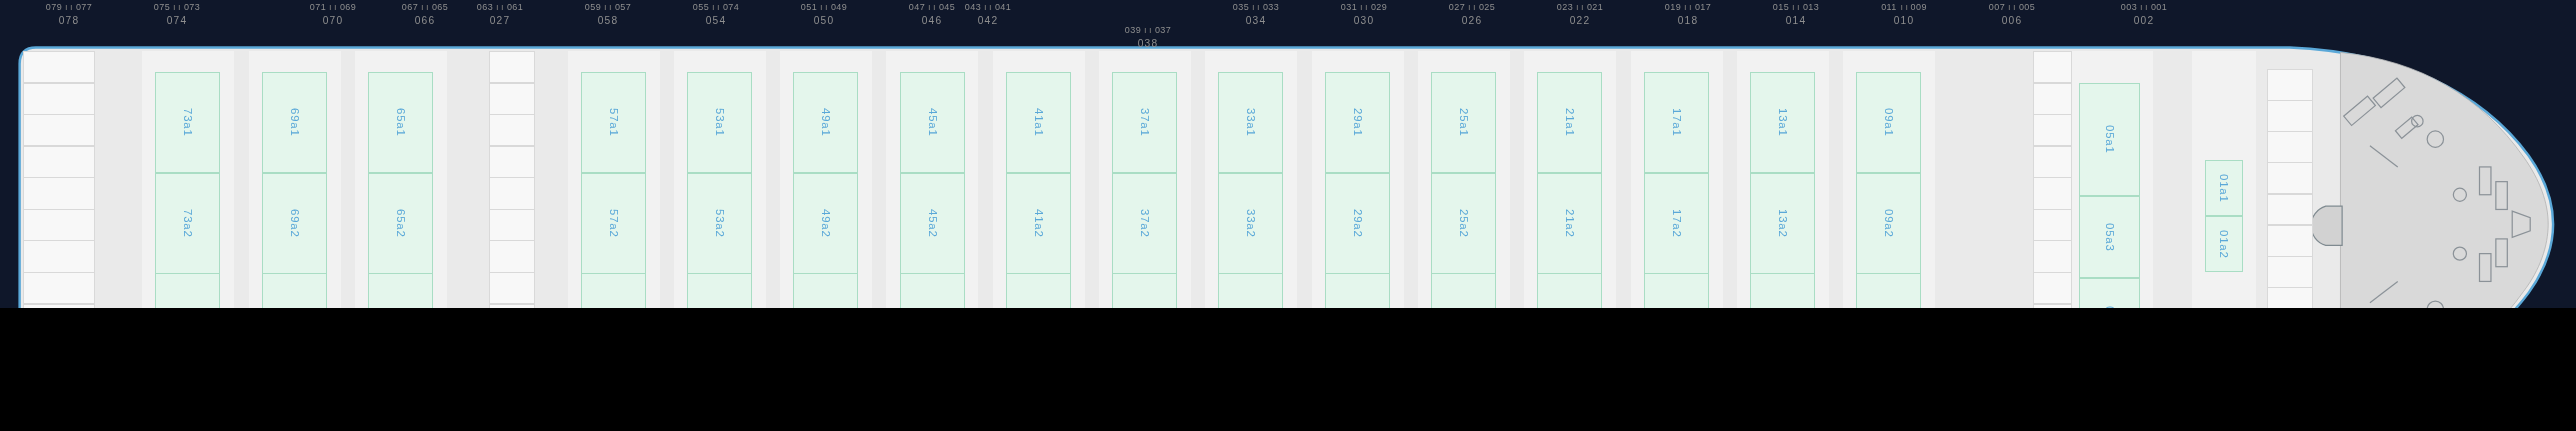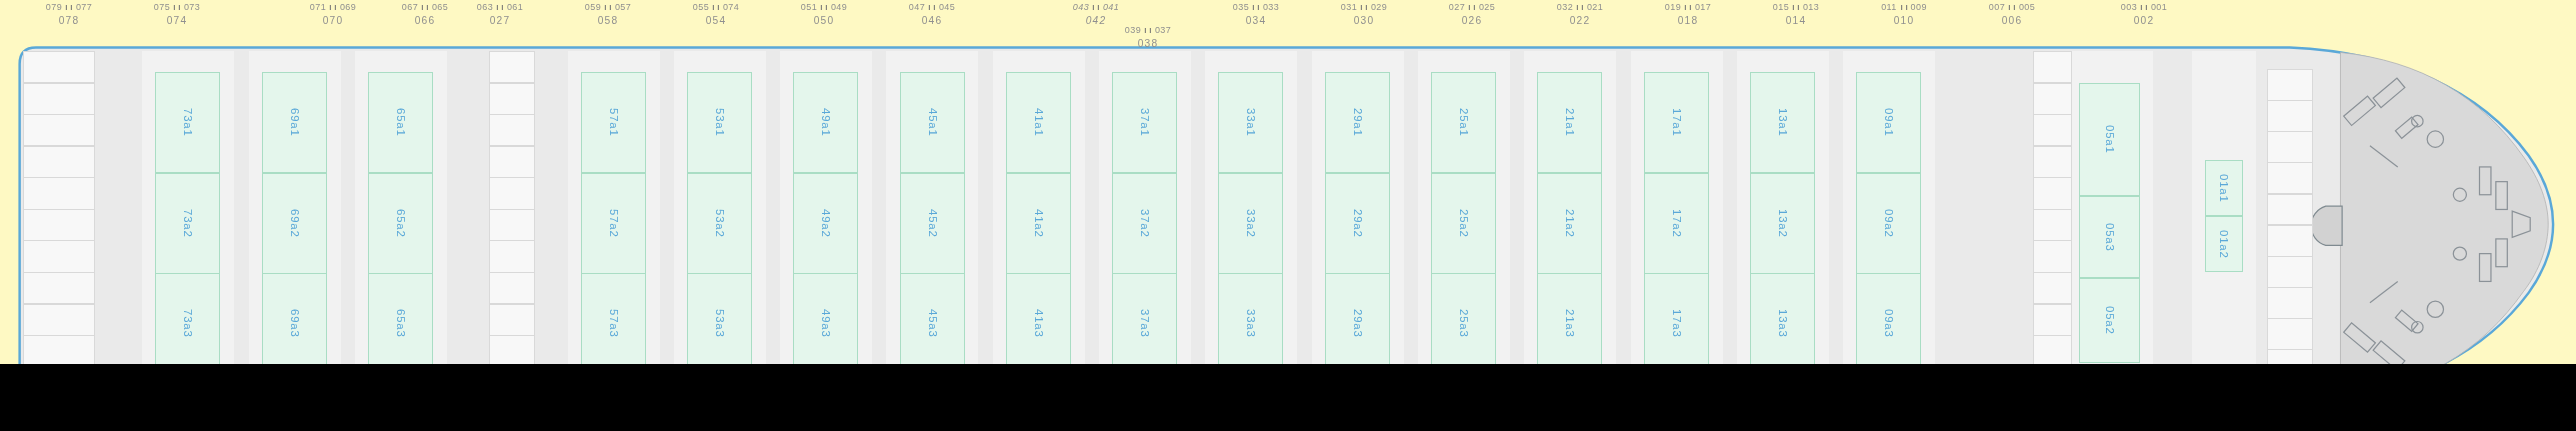--- a/index.html
+++ b/index.html
@@ -1,17 +1,17 @@
 <!DOCTYPE html>
 <html style="font-size:13px"><head>
 <meta charset="utf-8">
 <style>
   html,body { margin:0; padding:0; background:#000; }
   .stage {
-    position:relative; width:2576px; height:364px; background:#fef9c3;
+    position:relative; width:2576px; height:308px; background:#0f172a;
     font-family:"Liberation Sans", sans-serif; overflow:hidden;
     --slot-fill:#e4f6ec; --slot-border:#a9ddc4; --slot-label:#5aa8d8;
   }
   .hull-svg { position:absolute; left:0; top:0; }
 
   
   .panel { position:absolute; background:#f2f2f2; }
 
   
   .strip { position:absolute; display:flex; flex-direction:column; }
@@ -380,21 +380,21 @@
       </div>
       <div class="ruler-group" style="left: 932px;">
         <div class="odd-row">
           <span>047</span>
           <span class="tick"></span>
           <span class="tick"></span>
           <span>045</span>
         </div>
         <div class="even-row">046</div>
       </div>
-      <div class="ruler-group" style="left: 1096px; font-style: italic;">
+      <div class="ruler-group" style="left: 988px;">
         <div class="odd-row">
           <span>043</span>
           <span class="tick"></span>
           <span class="tick"></span>
           <span>041</span>
         </div>
         <div class="even-row">042</div>
       </div>
       <div class="ruler-group" style="left: 1148px; margin-top: 23px;">
         <div class="odd-row">
@@ -427,21 +427,21 @@
         <div class="odd-row">
           <span>027</span>
           <span class="tick"></span>
           <span class="tick"></span>
           <span>025</span>
         </div>
         <div class="even-row">026</div>
       </div>
       <div class="ruler-group" style="left: 1580px;">
         <div class="odd-row">
-          <span>032</span>
+          <span>023</span>
           <span class="tick"></span>
           <span class="tick"></span>
           <span>021</span>
         </div>
         <div class="even-row">022</div>
       </div>
       <div class="ruler-group" style="left: 1688px;">
         <div class="odd-row">
           <span>019</span>
           <span class="tick"></span>

